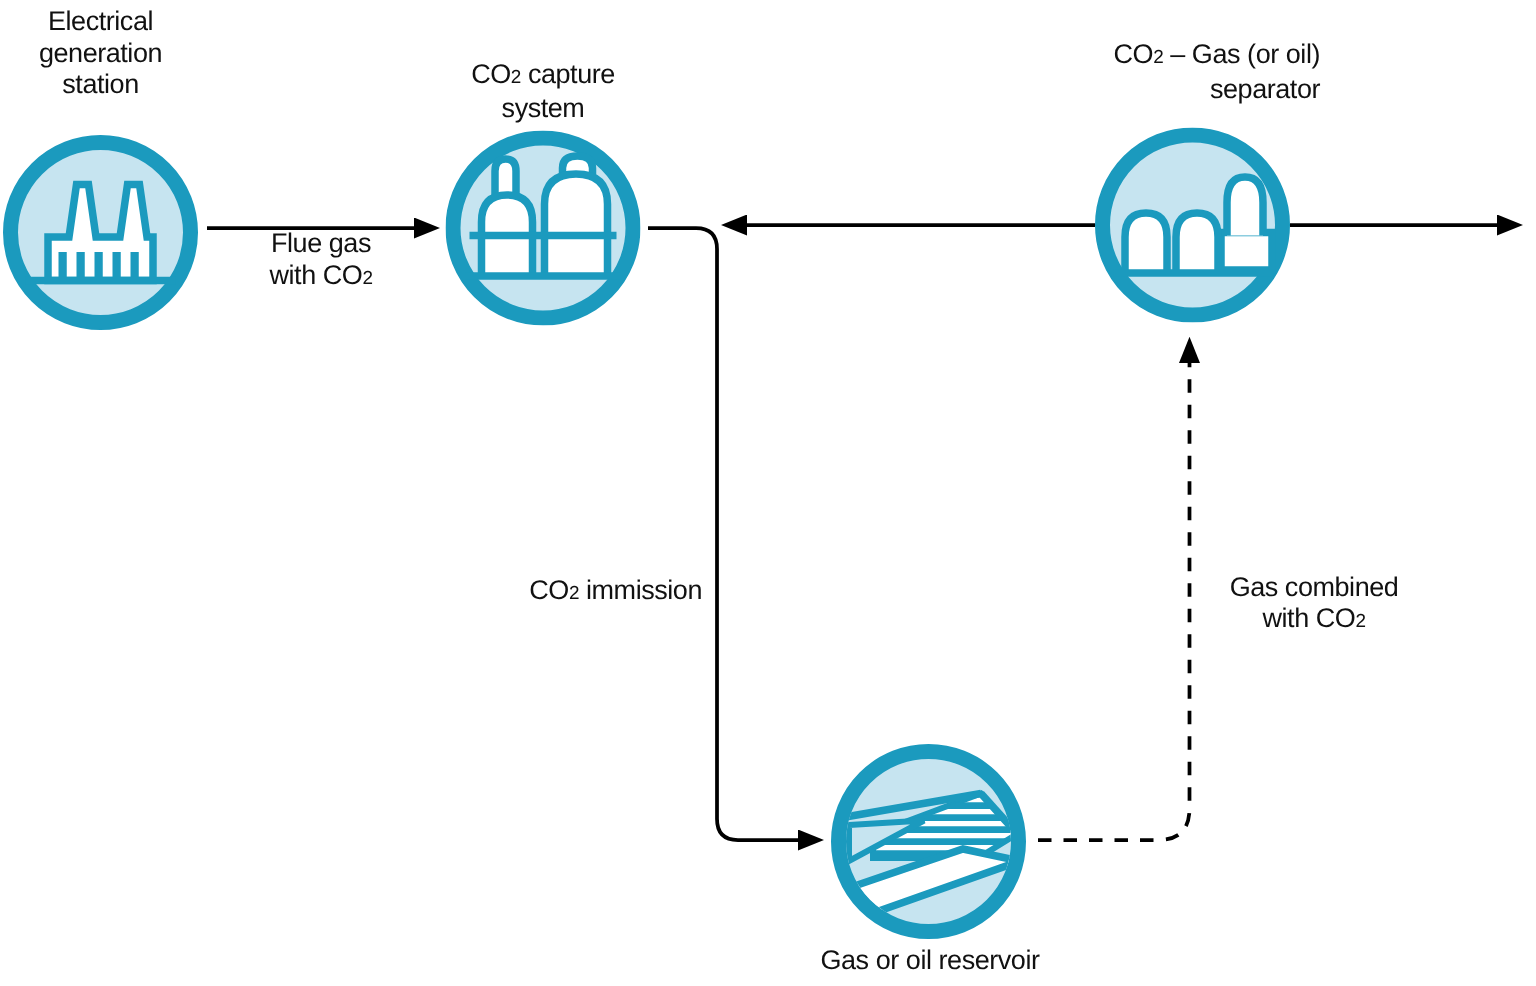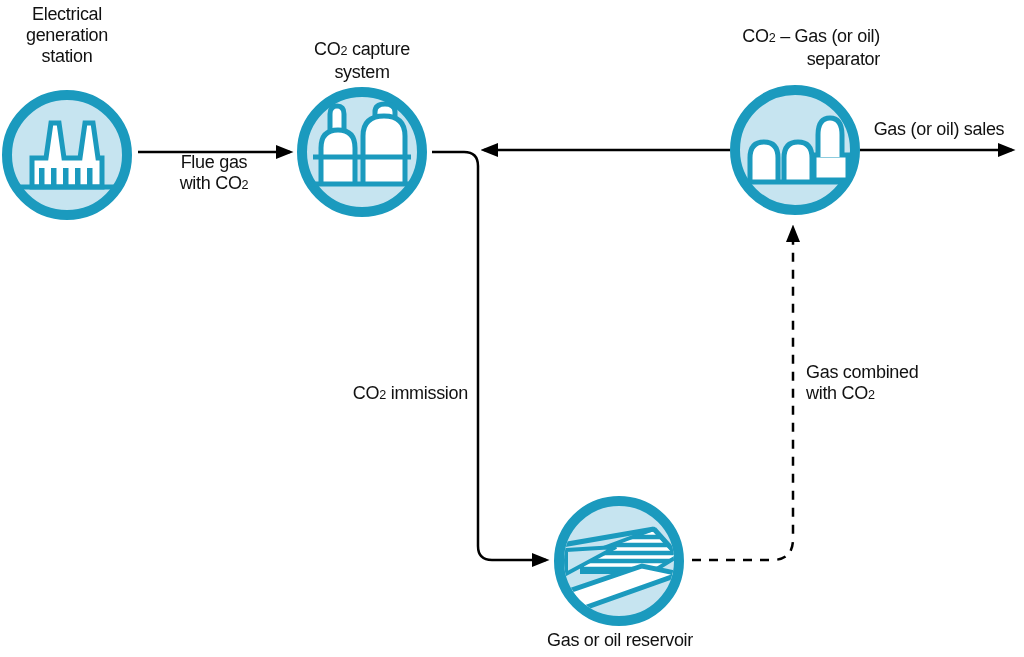--- a/index.html
+++ b/index.html
@@ -21,21 +21,21 @@
     font-size:18px;
     font-weight:400;
     line-height:21px;
     letter-spacing:-0.3px;
     color:var(--ink);
     white-space:pre-line;
     text-align:center;
   }
   .lbl .sub2{font-size:0.7em;}
   .align-right{text-align:right;margin-top:35px;}
-  .align-left{text-align:left;}
+  .align-left{text-align:center;margin-top:19px;}
   .node{position:absolute;width:130px;height:130px;}
   .node svg{display:block;width:130px;height:130px;}
   .conn-layer{position:absolute;left:0;top:0;width:1024px;height:657px;}
   .ring{fill:var(--node-fill);stroke:var(--accent);stroke-width:10;}
   .ic{fill:#ffffff;stroke:var(--accent);stroke-width:5;stroke-linejoin:miter;}
   .icl{fill:none;stroke:var(--accent);stroke-width:5;stroke-linecap:butt;}
   .slat{fill:var(--accent);stroke:none;}
   .strata{fill:none;stroke:var(--accent);stroke-width:4.5;}
   .wedge{fill:#ffffff;stroke:var(--accent);stroke-width:4;}
   .notch{fill:var(--node-fill);stroke:var(--accent);stroke-width:4;}
@@ -132,15 +132,14 @@
       </g>
     </svg>
   </div>
   <div class="lbl" style="left:534px;top:630px;width:172px;">Gas or oil reservoir</div>
 
   <div class="lbl" style="left:148px;top:152px;width:132px;">Flue gas
 with CO<span class="sub2">2</span></div>
   <div class="lbl align-right" style="left:330px;top:348px;width:138px;">CO<span class="sub2">2</span> immission</div>
   <div class="lbl align-left" style="left:806px;top:362px;width:140px;">Gas combined
 with CO<span class="sub2">2</span></div>
-  <div class="lbl" style="left:862px;top:119px;width:154px;">Gas (or oil) sales</div>
 
 </div>
 
 </body></html>

